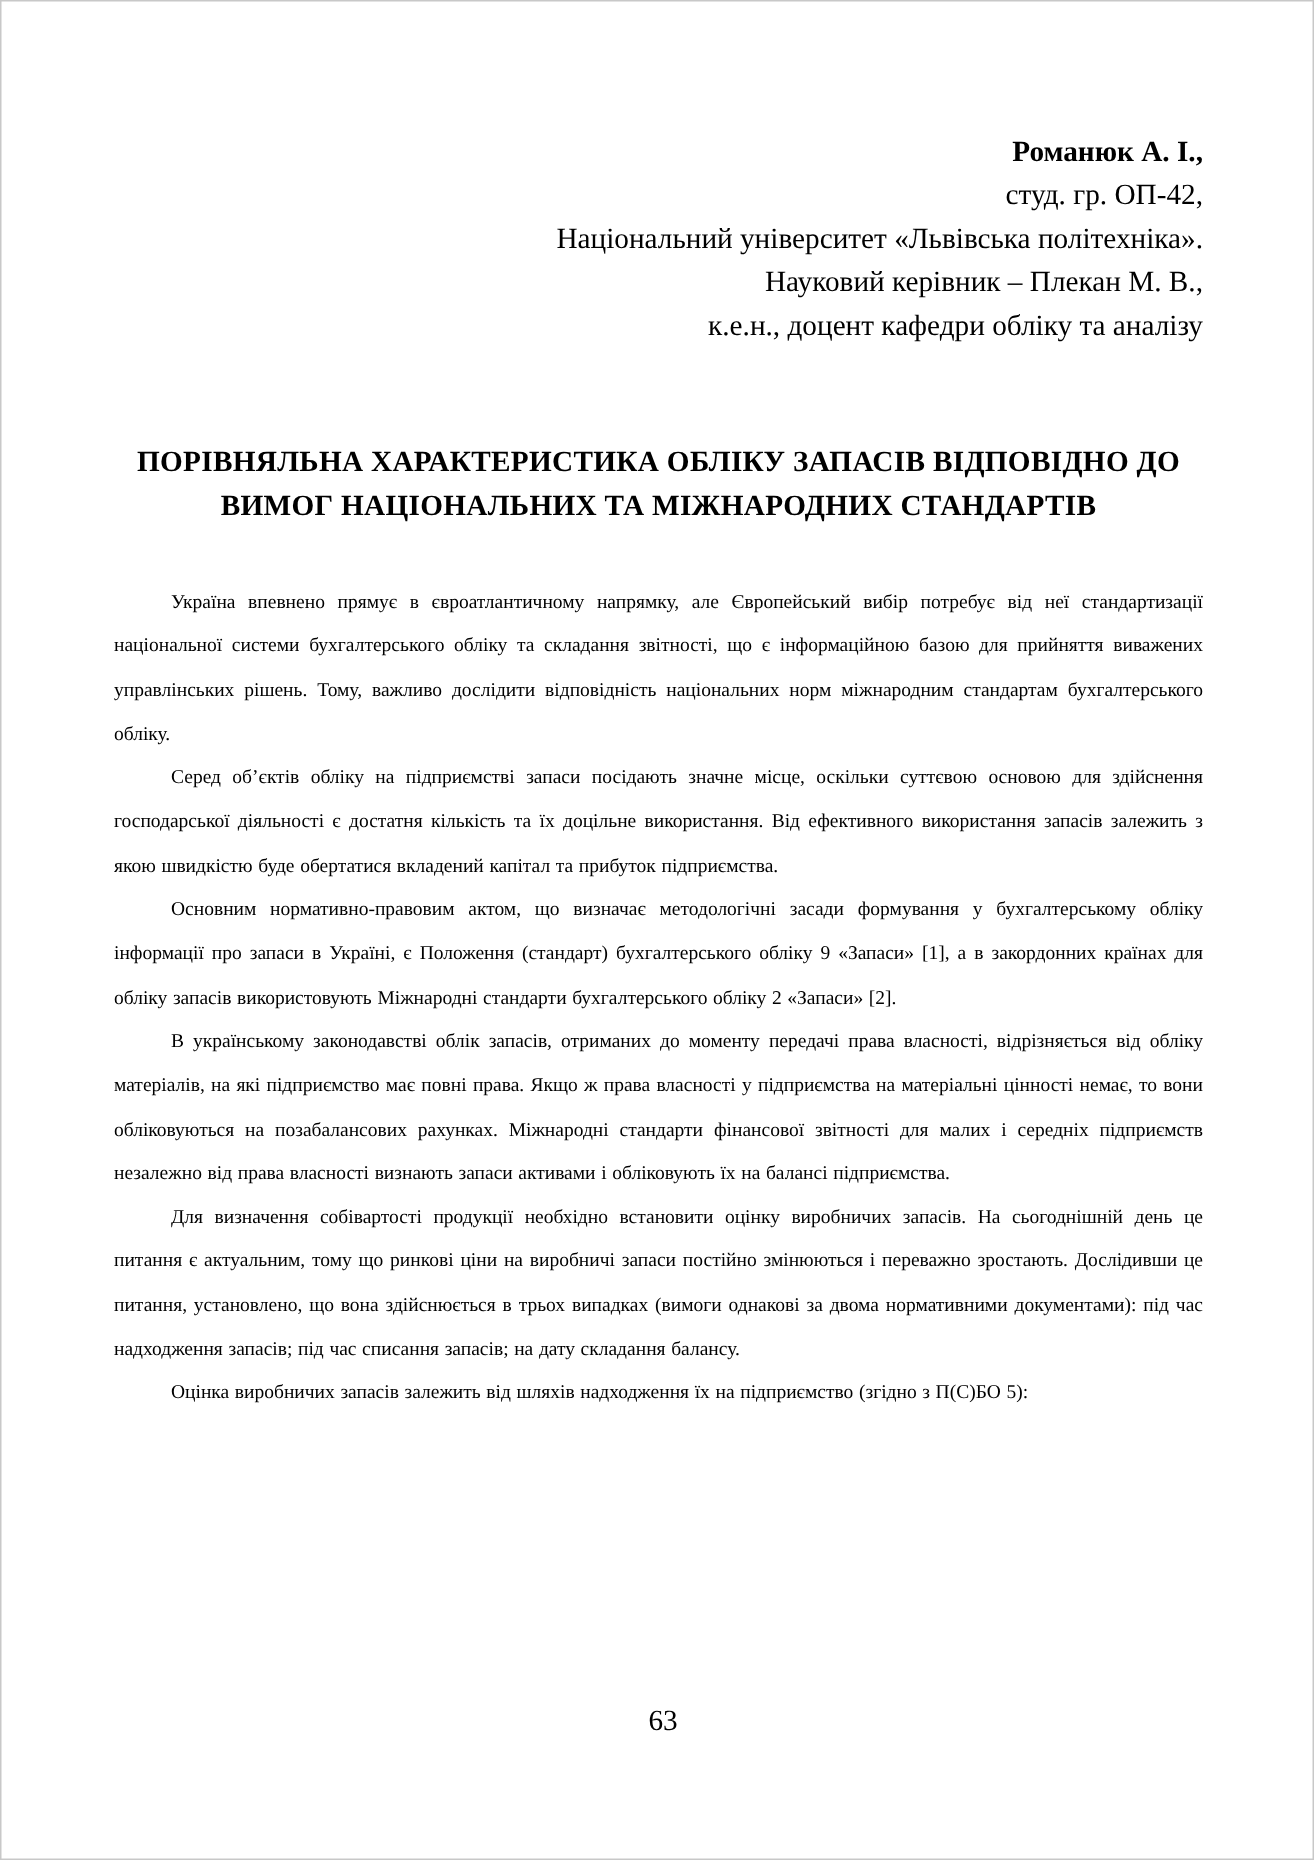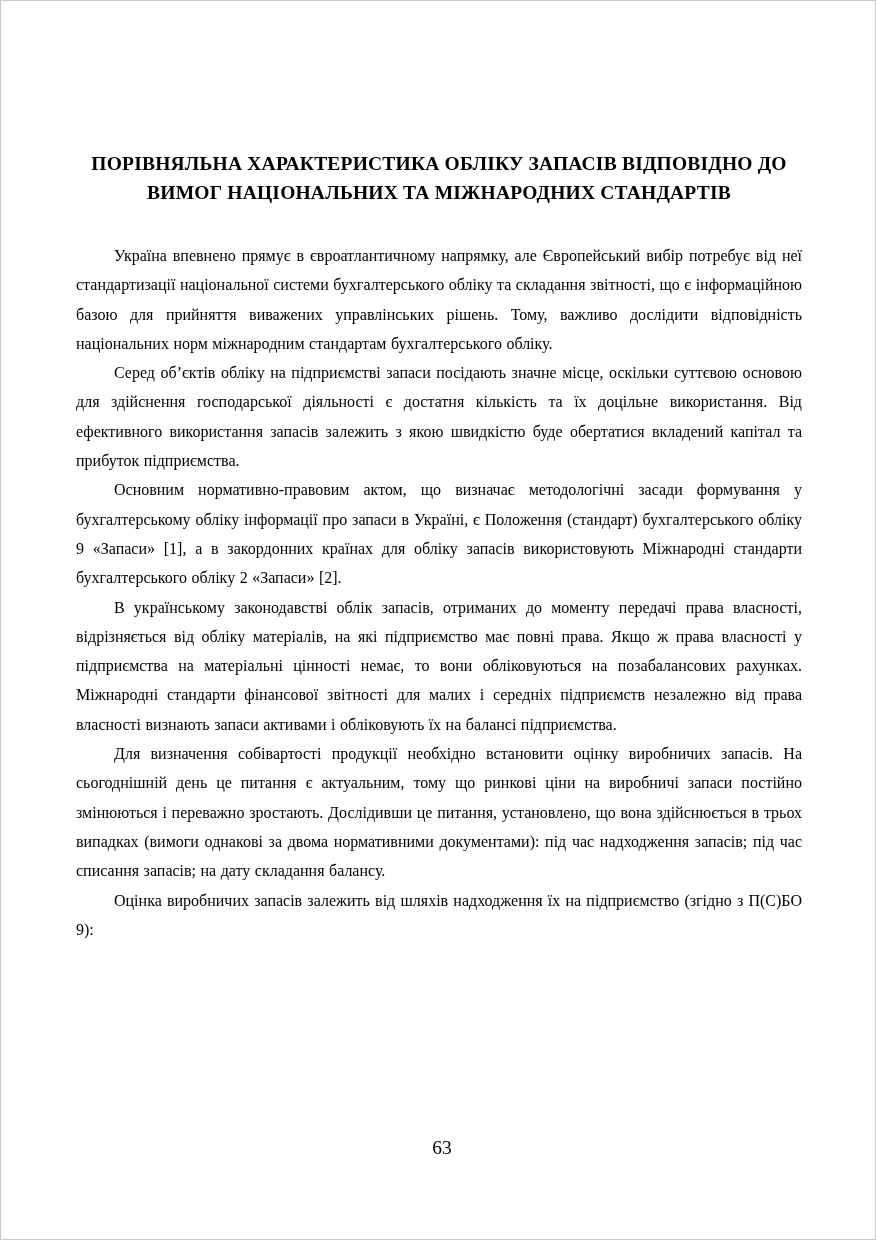--- a/index.html
+++ b/index.html
@@ -39,49 +39,56 @@
     font-weight: bold;
     font-size: 19.5px;
     line-height: 29px;
     letter-spacing: 0.2px;
   }
   .body-text {
     margin-top: 34px;
   }
   .body-text p {
     margin: 0;
-    font-size: 16px;
+    font-size: 13px;
     line-height: 29.3px;
     text-align: justify;
     text-indent: 38px;
     word-spacing: 0.5px;
   }
   .page-number {
     position: absolute;
     bottom: 80px;
     left: 4px;
     width: 100%;
     text-align: center;
     font-size: 19.5px;
   }
 </style>
 </head>
 <body>
 
 <div class="page">
   <div class="content">
 
+    <div class="byline">
+      <div class="author">Романюк А. І.,</div>
+      <div>студ. гр. ОП-42,</div>
+      <div>Національний університет «Львівська політехніка».</div>
+      <div>Науковий керівник – Плекан М. В.,</div>
+      <div>к.е.н., доцент кафедри обліку та аналізу</div>
+    </div>
 
     <h1 class="paper-title">ПОРІВНЯЛЬНА ХАРАКТЕРИСТИКА ОБЛІКУ ЗАПАСІВ ВІДПОВІДНО ДО ВИМОГ НАЦІОНАЛЬНИХ ТА МІЖНАРОДНИХ СТАНДАРТІВ</h1>
 
     <div class="body-text">
       <p>Україна впевнено прямує в євроатлантичному напрямку, але Європейський вибір потребує від неї стандартизації національної системи бухгалтерського обліку та складання звітності, що є інформаційною базою для прийняття виважених управлінських рішень. Тому, важливо дослідити відповідність національних норм міжнародним стандартам бухгалтерського обліку.</p>
       <p>Серед об’єктів обліку на підприємстві запаси посідають значне місце, оскільки суттєвою основою для здійснення господарської діяльності є достатня кількість та їх доцільне використання. Від ефективного використання запасів залежить з якою швидкістю буде обертатися вкладений капітал та прибуток підприємства.</p>
       <p>Основним нормативно-правовим актом, що визначає методологічні засади формування у бухгалтерському обліку інформації про запаси в Україні, є Положення (стандарт) бухгалтерського обліку 9 «Запаси» [1], а в закордонних країнах для обліку запасів використовують Міжнародні стандарти бухгалтерського обліку 2 «Запаси» [2].</p>
       <p>В українському законодавстві облік запасів, отриманих до моменту передачі права власності, відрізняється від обліку матеріалів, на які підприємство має повні права. Якщо ж права власності у підприємства на матеріальні цінності немає, то вони обліковуються на позабалансових рахунках. Міжнародні стандарти фінансової звітності для малих і середніх підприємств незалежно від права власності визнають запаси активами і обліковують їх на балансі підприємства.</p>
       <p>Для визначення собівартості продукції необхідно встановити оцінку виробничих запасів. На сьогоднішній день це питання є актуальним, тому що ринкові ціни на виробничі запаси постійно змінюються і переважно зростають. Дослідивши це питання, установлено, що вона здійснюється в трьох випадках (вимоги однакові за двома нормативними документами): під час надходження запасів; під час списання запасів; на дату складання балансу.</p>
-      <p>Оцінка виробничих запасів залежить від шляхів надходження їх на підприємство (згідно з П(С)БО 9):</p>
+      <p>Оцінка виробничих запасів залежить від шляхів надходження їх на підприємство (згідно з П(С)БО 5):</p>
     </div>
 
   </div>
 
   <div class="page-number">63</div>
 </div>
 
 </body></html>

